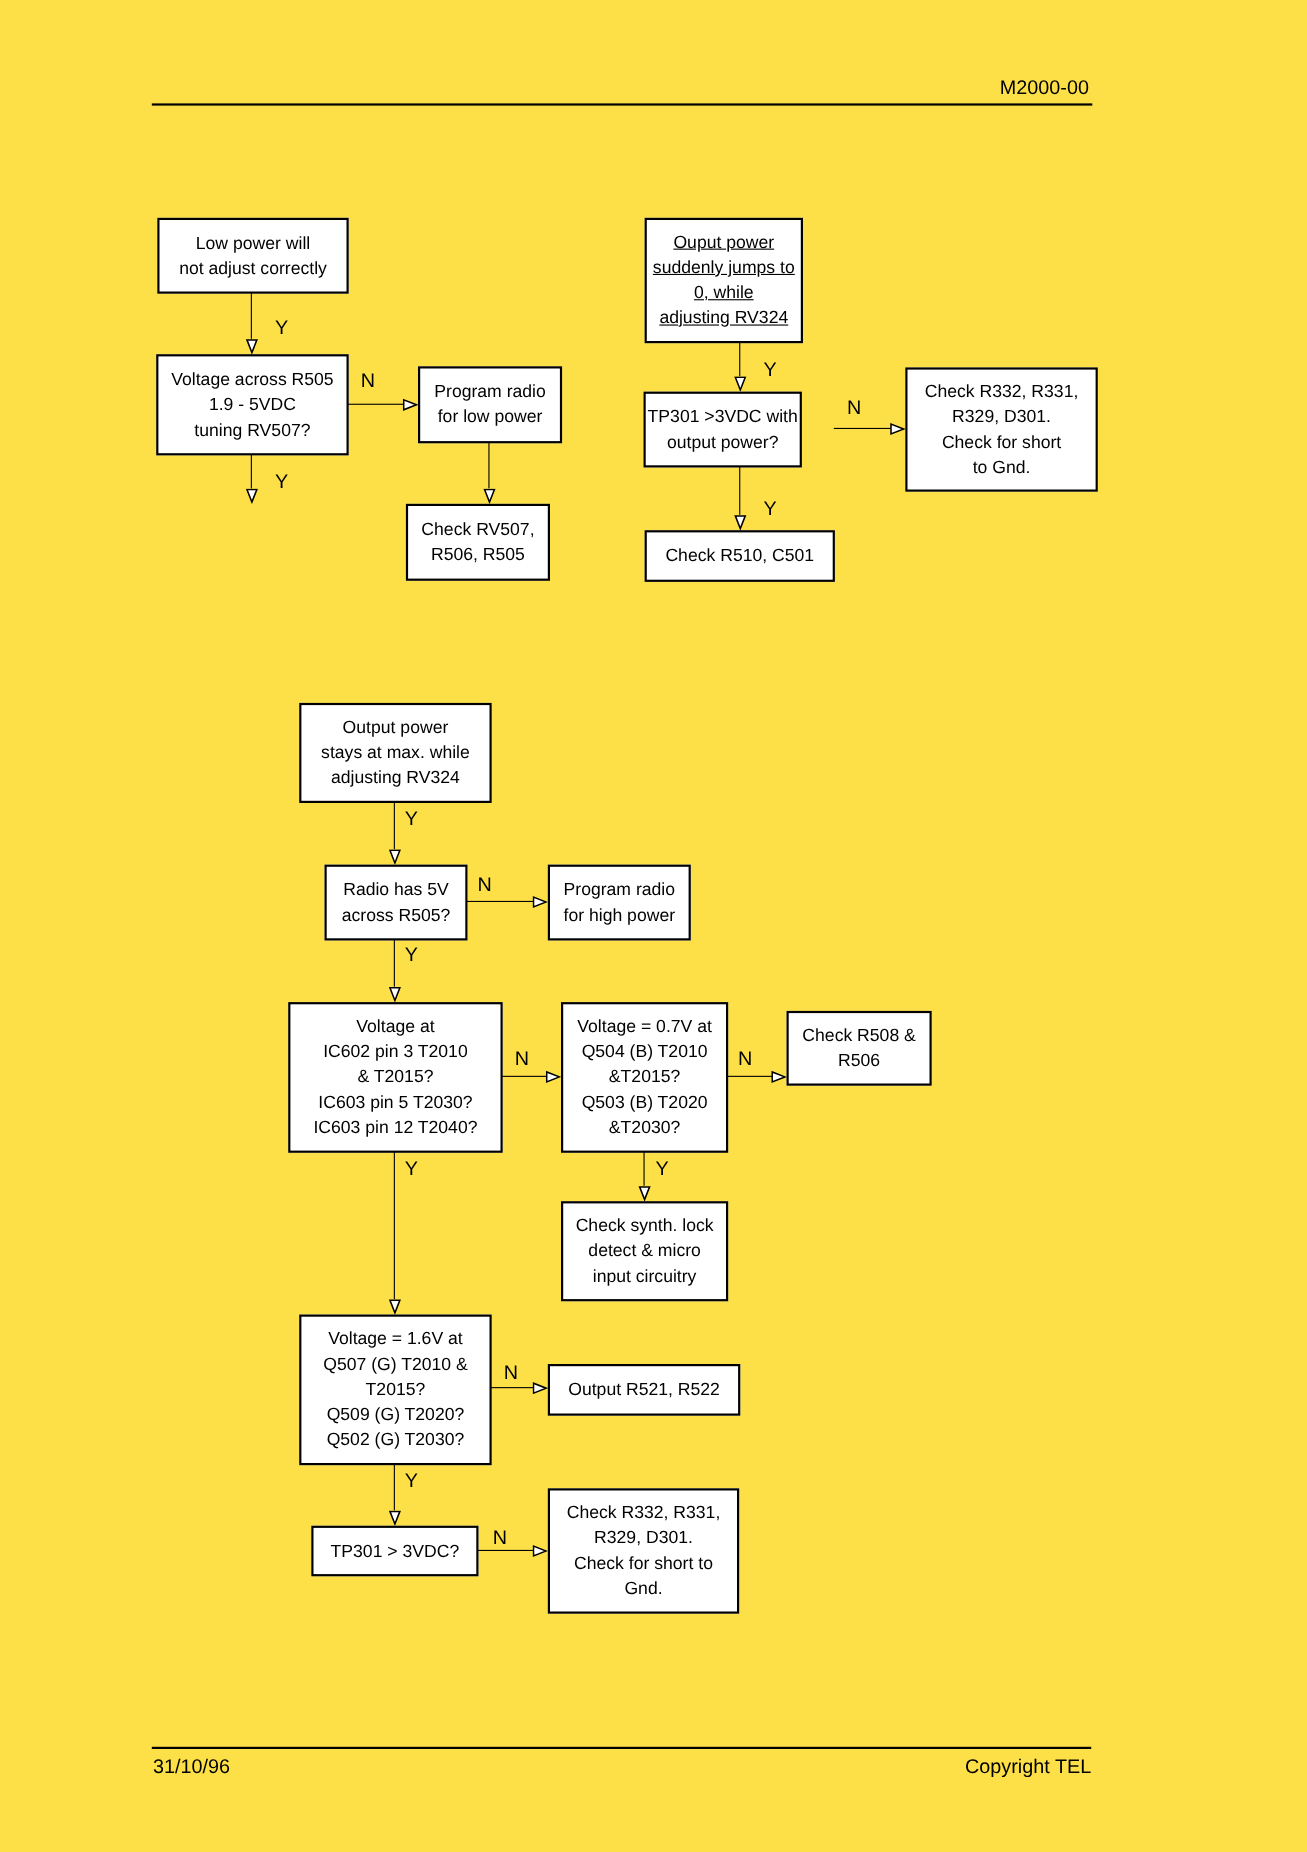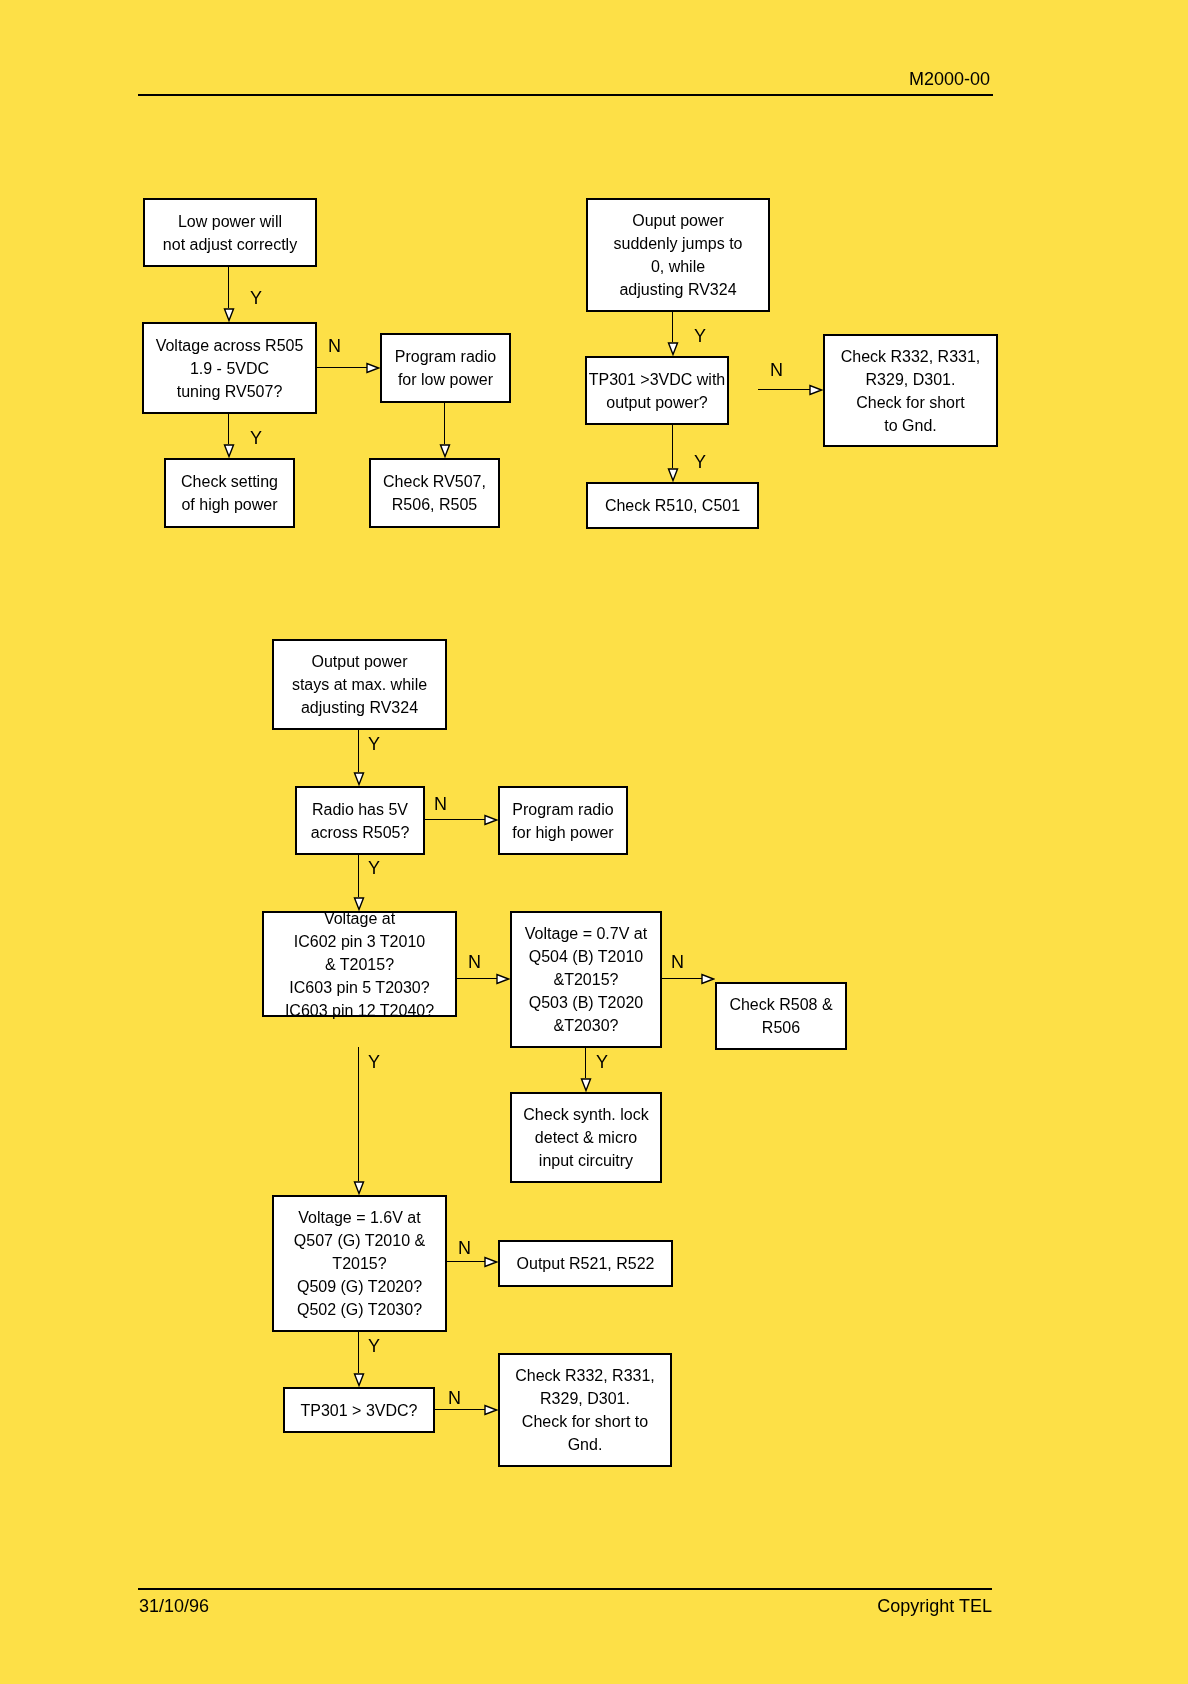--- a/index.html
+++ b/index.html
@@ -23,22 +23,20 @@
   <div class="hdr" style="left:800px;top:69px;width:190px;text-align:right;">M2000-00</div>
   <div class="rule" style="left:138px;top:94px;width:855px;"></div>
 
   <div class="node" style="left:143px;top:198px;width:174px;height:69px;">Low power will
 not adjust correctly</div>
   <div class="node" style="left:142px;top:322px;width:175px;height:92px;">Voltage across R505
 1.9 - 5VDC
 tuning RV507?</div>
   <div class="node" style="left:380px;top:333px;width:131px;height:70px;">Program radio
 for low power</div>
-  <div class="node" style="left:164px;top:458px;width:131px;height:70px;">Check setting
-of high power</div>
   <div class="node" style="left:369px;top:458px;width:131px;height:70px;">Check RV507,
 R506, R505</div>
 
   <div class="vline" style="left:228px;top:266px;height:42px;"></div>
   <div class="ah" style="left:223px;top:308px;"><svg width="12" height="14" viewBox="0 0 12 14">
         <polygon points="1.5,1 10.5,1 6,12.5" fill="#fff" stroke="#000" stroke-width="1.4"></polygon>
       </svg></div>
   <div class="lbl" style="left:250px;top:288px;">Y</div>
 
   <div class="hline" style="left:316px;top:367px;width:51px;"></div>
@@ -51,21 +49,21 @@
   <div class="ah" style="left:223px;top:444px;"><svg width="12" height="14" viewBox="0 0 12 14">
         <polygon points="1.5,1 10.5,1 6,12.5" fill="#fff" stroke="#000" stroke-width="1.4"></polygon>
       </svg></div>
   <div class="lbl" style="left:250px;top:428px;">Y</div>
 
   <div class="vline" style="left:444px;top:402px;height:42px;"></div>
   <div class="ah" style="left:439px;top:444px;"><svg width="12" height="14" viewBox="0 0 12 14">
         <polygon points="1.5,1 10.5,1 6,12.5" fill="#fff" stroke="#000" stroke-width="1.4"></polygon>
       </svg></div>
 
-  <div class="node" style="left:586px;top:198px;width:184px;height:114px;">Ouput power
+  <div class="node" style="left:586px;top:198px;width:144px;height:114px;text-decoration:underline;">Ouput power
 suddenly jumps to
 0, while
 adjusting RV324</div>
   <div class="node" style="left:585px;top:356px;width:144px;height:69px;">TP301 &gt;3VDC with
 output power?</div>
   <div class="node" style="left:823px;top:334px;width:175px;height:113px;">Check R332, R331,
 R329, D301.
 Check for short
 to Gnd.</div>
   <div class="node" style="left:586px;top:482px;width:173px;height:47px;">Check R510, C501</div>
@@ -88,31 +86,31 @@
       </svg></div>
   <div class="lbl" style="left:694px;top:452px;">Y</div>
 
   <div class="node" style="left:272px;top:639px;width:175px;height:91px;">Output power
 stays at max. while
 adjusting RV324</div>
   <div class="node" style="left:295px;top:786px;width:130px;height:69px;">Radio has 5V
 across R505?</div>
   <div class="node" style="left:498px;top:786px;width:130px;height:69px;">Program radio
 for high power</div>
-  <div class="node" style="left:262px;top:911px;width:195px;height:106px;">Voltage at
+  <div class="node" style="left:262px;top:911px;width:195px;height:137px;">Voltage at
 IC602 pin 3 T2010
 &amp; T2015?
 IC603 pin 5 T2030?
 IC603 pin 12 T2040?</div>
   <div class="node" style="left:510px;top:911px;width:152px;height:137px;">Voltage = 0.7V at
 Q504 (B) T2010
 &amp;T2015?
 Q503 (B) T2020
 &amp;T2030?</div>
-  <div class="node" style="left:715px;top:982px;width:132px;height:68px;">Check R508 &amp;
+  <div class="node" style="left:715px;top:919px;width:132px;height:68px;">Check R508 &amp;
 R506</div>
   <div class="node" style="left:510px;top:1092px;width:152px;height:91px;">Check synth. lock
 detect &amp; micro
 input circuitry</div>
   <div class="node" style="left:272px;top:1195px;width:175px;height:137px;">Voltage = 1.6V at
 Q507 (G) T2010 &amp;
 T2015?
 Q509 (G) T2020?
 Q502 (G) T2030?</div>
   <div class="node" style="left:498px;top:1240px;width:175px;height:47px;">Output R521, R522</div>

